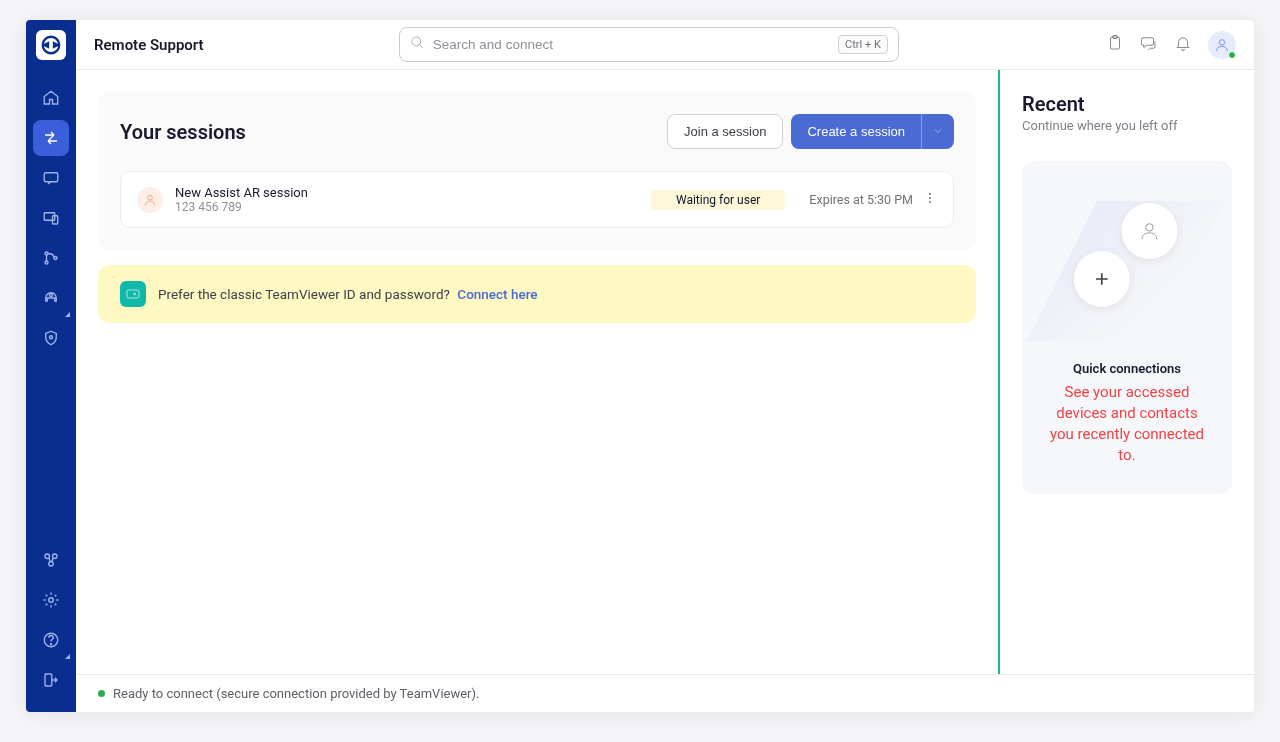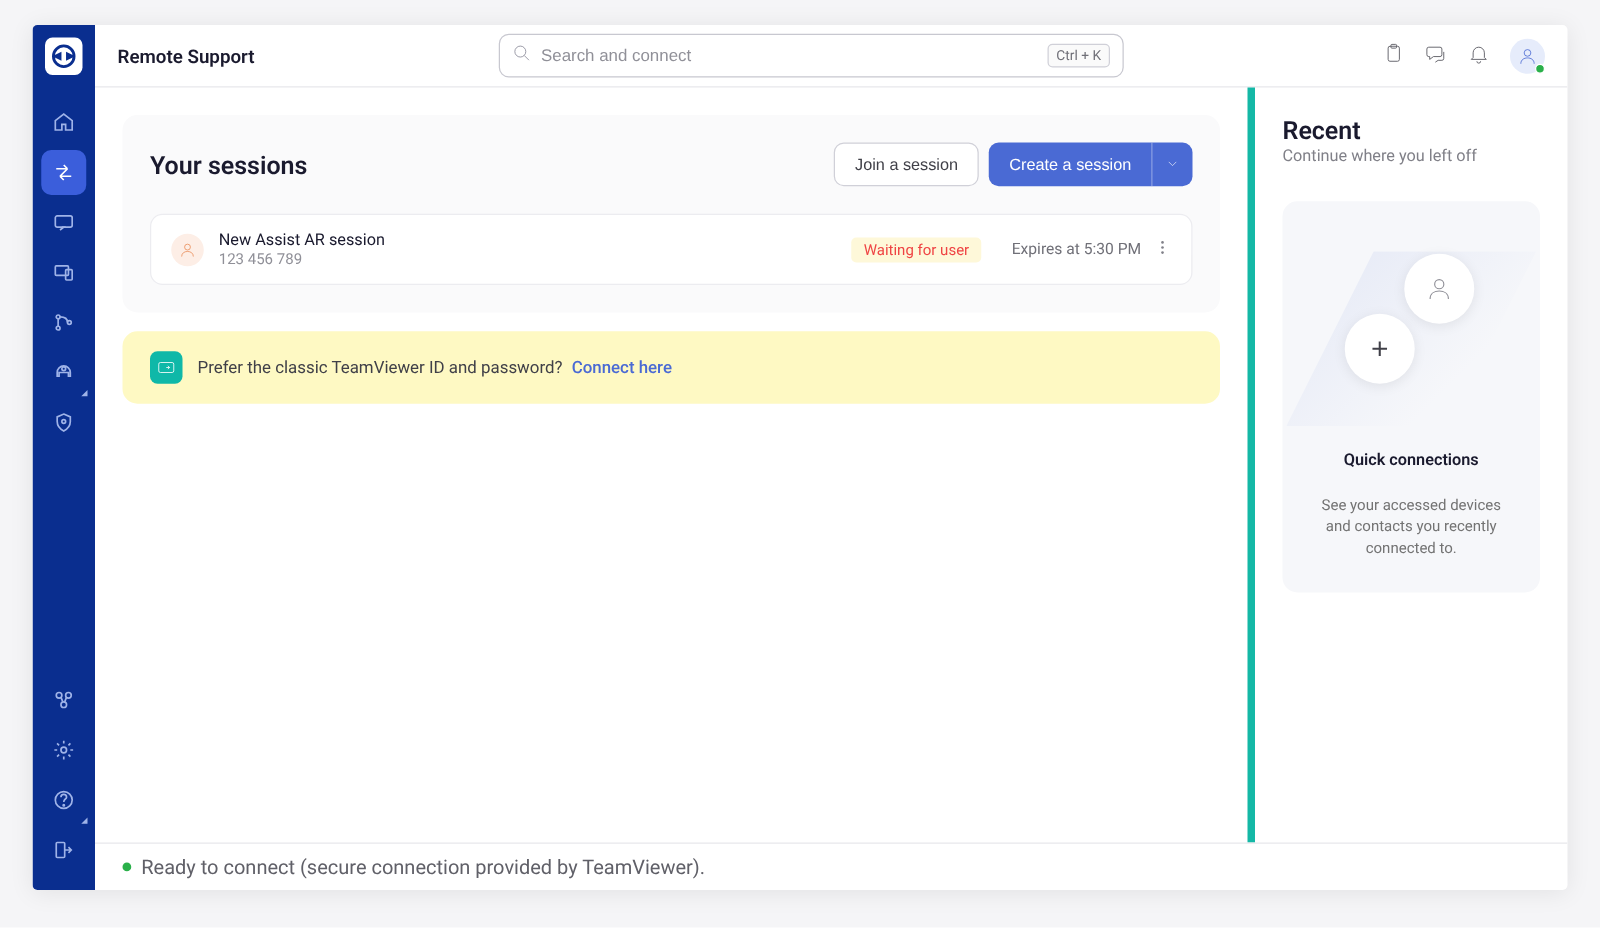--- a/index.html
+++ b/index.html
@@ -215,23 +215,23 @@
   display: flex;
   align-items: center;
   justify-content: center;
 }
 .session-icon svg { stroke: #e8834a; fill: none; }
 .session-info { margin-left: 12px; flex: 1; }
 .session-name { font-size: 13px; color: #1a1a2e; }
 .session-id { font-size: 12px; color: #909098; }
 .badge {
   background: #fef8d9;
-  color: #ef4444;
+  color: #0f172a;
   font-size: 12px;
-  padding: 3px 10px;
+  padding: 3px 25px;
   border-radius: 4px;
   margin: 0 24px;
 }
 .expires { font-size: 12.5px; color: #707078; margin-right: 10px; }
 .dots-icon { cursor: pointer; }
 .dots-icon svg { fill: #808088; }
 .classic-card {
   background: #fef9c3;
   border-radius: 12px;
   padding: 16px 22px;
@@ -246,21 +246,21 @@
   border-radius: 6px;
   display: flex;
   align-items: center;
   justify-content: center;
 }
 .classic-icon svg { stroke: #fff; fill: none; }
 .classic-text { font-size: 13.5px; color: #404048; }
 .connect-link { color: #4a6ad4; font-weight: 500; cursor: pointer; margin-left: 4px; }
 .right-panel {
   width: 256px;
-  border-left: 6px solid #14b8a6;
+  border-left: 2px solid #14b8a6;
   padding: 22px;
 }
 .recent-title { font-size: 20px; font-weight: 600; color: #1a1a2e; }
 .recent-sub { font-size: 13px; color: #808088; margin-top: 2px; }
 .quick-card {
   background: #f6f7fa;
   border-radius: 12px;
   margin-top: 28px;
   padding: 32px 22px 28px;
   text-align: center;
@@ -307,31 +307,31 @@
   height: 56px;
   background: #fff;
   border-radius: 50%;
   box-shadow: 0 2px 10px rgba(0,0,0,0.08);
   display: flex;
   align-items: center;
   justify-content: center;
 }
 .circle-plus svg { stroke: #404048; fill: none; }
 .quick-title { font-size: 13px; font-weight: 600; color: #1a1a2e; margin-top: 8px; position: relative; z-index: 1; }
-.quick-desc { font-size: 12px; color: #737373; margin-top: 20px; line-height: 1.4; position: relative; z-index: 1; }
+.quick-desc { font-size: 15px; color: #ef4444; margin-top: 6px; line-height: 1.4; position: relative; z-index: 1; }
 .statusbar {
   height: 38px;
   border-top: 1px solid #e8e8ec;
   display: flex;
   align-items: center;
   padding: 0 22px;
   gap: 8px;
 }
 .status-dot { width: 7px; height: 7px; background: #2ab04a; border-radius: 50%; }
-.status-text { font-size: 16px; color: #606068; text-align: center; }
+.status-text { font-size: 13px; color: #606068; text-align: center; }
 </style>
 </head>
 <body>
 
 <div class="app-window">
   <div class="sidebar">
     <div class="logo">
       <svg viewBox="0 0 24 24">
           <circle cx="12" cy="12" r="9" fill="none" stroke="#0a2e8f" stroke-width="2.5"></circle>
           <path d="M2 12 L10 8 L10 16 Z M22 12 L14 8 L14 16 Z" fill="#0a2e8f"></path>

